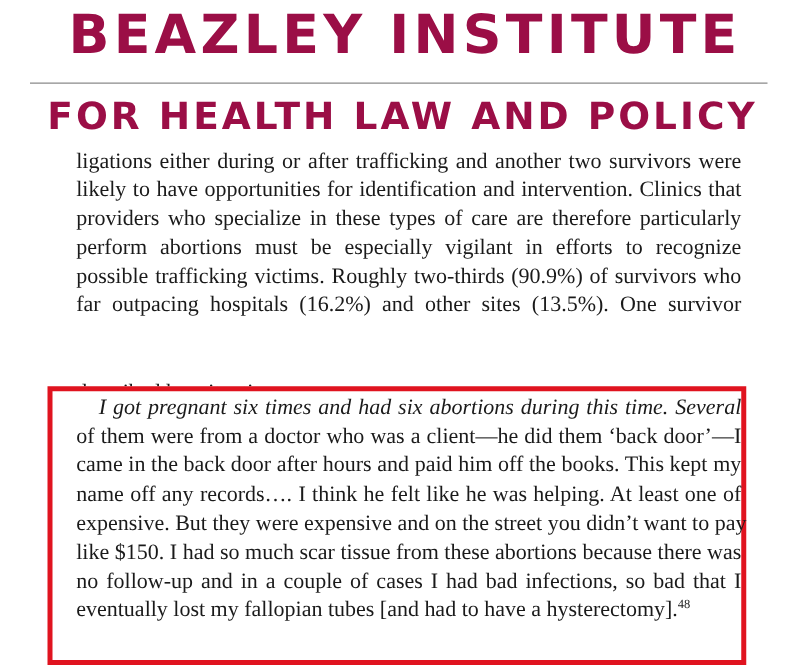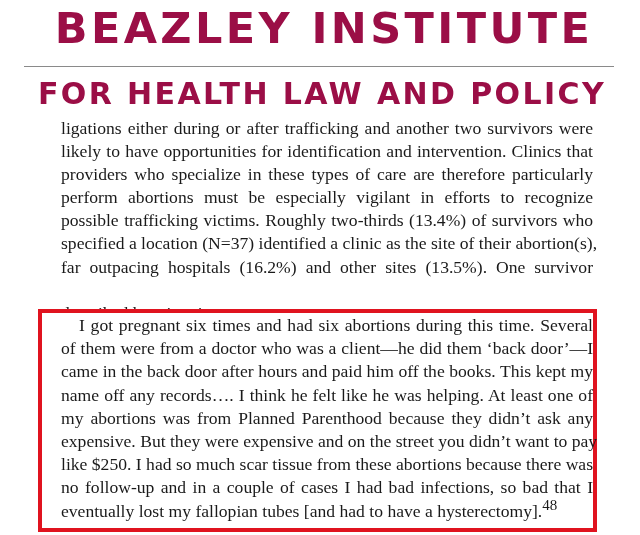--- a/index.html
+++ b/index.html
@@ -90,58 +90,57 @@
     }
     .quote-text .line {
       display: block;
       text-align: justify;
       text-align-last: justify;
       white-space: nowrap;
       height: 23.2px;
     }
     .quote-text .line.first {
       padding-left: 18px;
+      font-style: italic;
     }
     .quote-text .line.last {
       text-align-last: left;
     }
     sup.fn {
-      font-size: 15px;
+      font-size: 10px;
       vertical-align: 7px;
       line-height: 0;
     }
   </style>
 </head>
 <body>
 
 <div>
 
   <div class="header-title title-1">BEAZLEY INSTITUTE</div>
   <div class="rule"></div>
   <div class="header-title title-2">FOR HEALTH LAW AND POLICY</div>
 
   <div class="body-text para-1">
     <span class="line">ligations either during or after trafficking and another two survivors were</span>
     <span class="line">likely to have opportunities for identification and intervention.  Clinics that</span>
     <span class="line">providers who specialize in these types of care are therefore particularly</span>
     <span class="line">perform abortions must be especially vigilant in efforts to recognize</span>
-    <span class="line">possible trafficking victims.  Roughly two-thirds (13.4%) of survivors who</span>
-    <span class="line">specified a location (N=37) identified a clinic as the site of their abortion(s),</span>
+    <span class="line">possible trafficking victims.  Roughly two-thirds (90.9%) of survivors who</span>
     <span class="line">far outpacing hospitals (16.2%) and other sites (13.5%).  One survivor</span>
   </div>
 
   <div class="cut-line">described her situation:</div>
 
   <div class="quote-box"></div>
 
   <div class="quote-text">
     <span class="line first">I got pregnant six times and had six abortions during this time.  Several</span>
     <span class="line">of them were from a doctor who was a client—he did them ‘back door’—I</span>
     <span class="line">came in the back door after hours and paid him off the books.  This kept my</span>
     <span class="line">name off any records…. I think he felt like he was helping.  At least one of</span>
-    <span class="line">my abortions was from Planned Parenthood because they didn’t ask any</span>
     <span class="line">expensive.  But they were expensive and on the street you didn’t want to pay</span>
-    <span class="line">like $250.  I had so much scar tissue from these abortions because there was</span>
+    <span class="line">like $150.  I had so much scar tissue from these abortions because there was</span>
     <span class="line">no follow-up and in a couple of cases I had bad infections, so bad that I</span>
     <span class="line last"><span>eventually lost my fallopian tubes [and had to have a hysterectomy].</span><sup class="fn">48</sup></span>
   </div>
 
 </div>
 
 </body></html>

